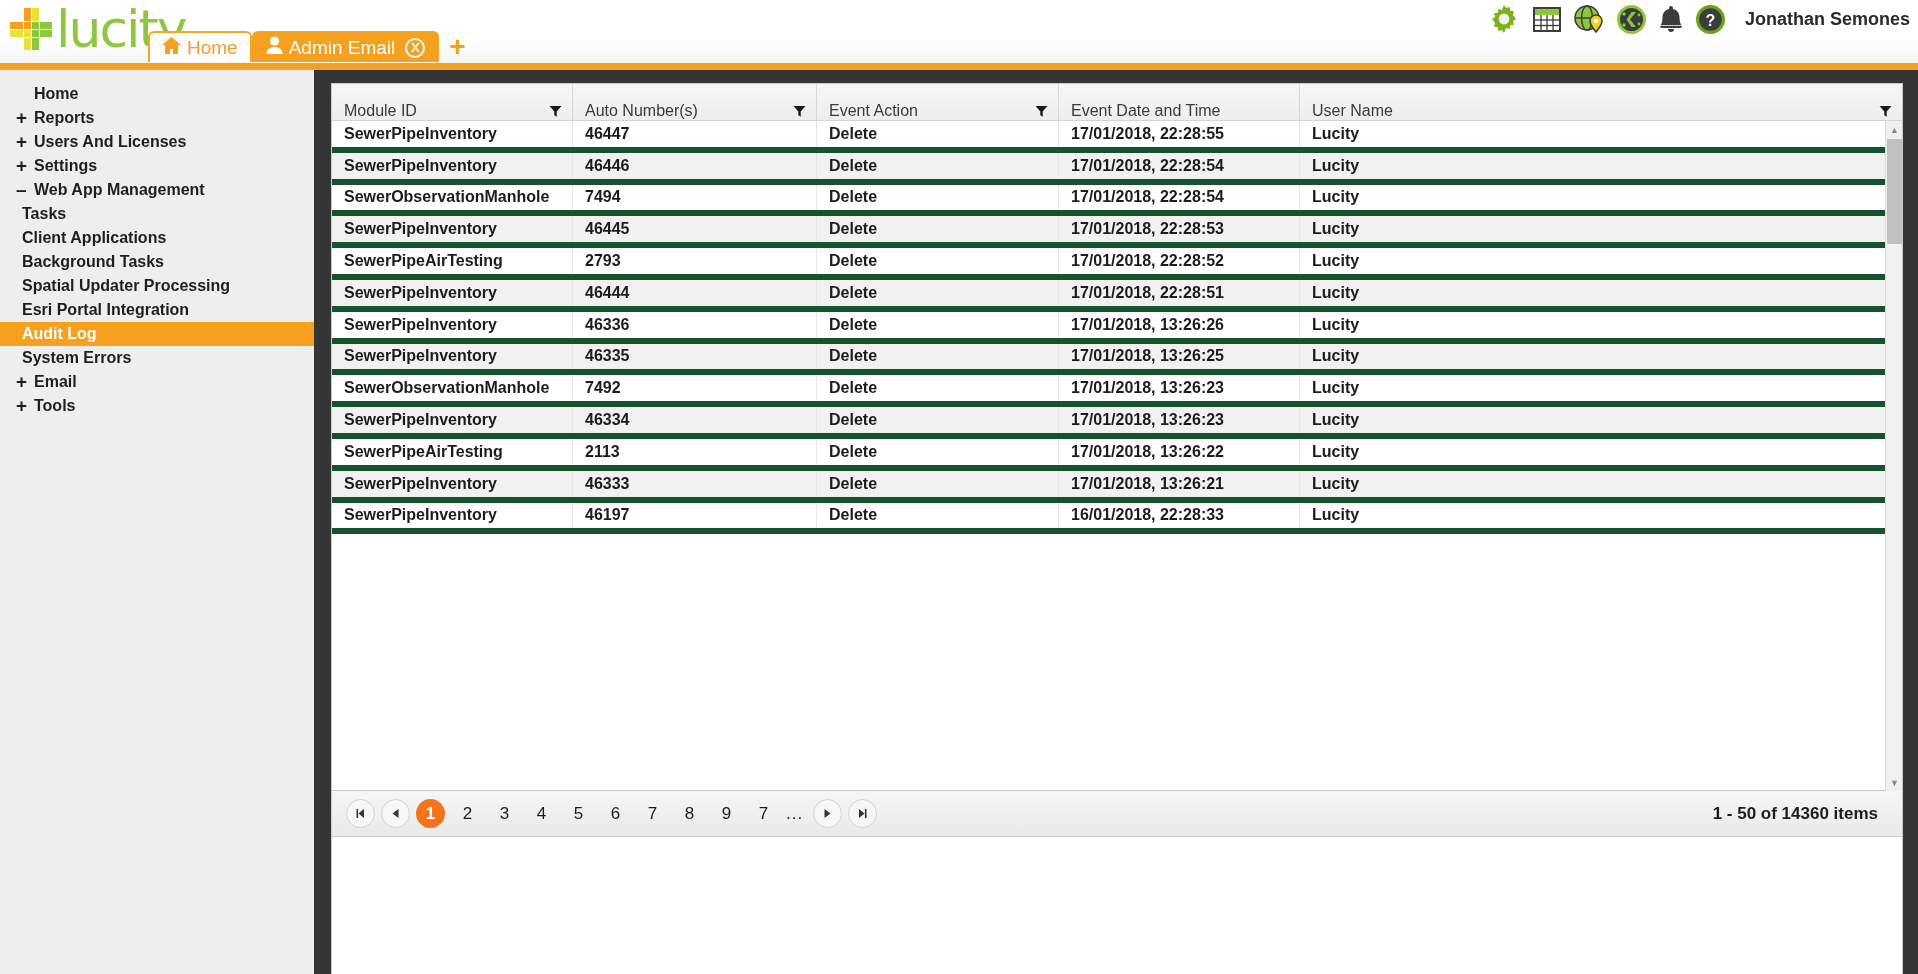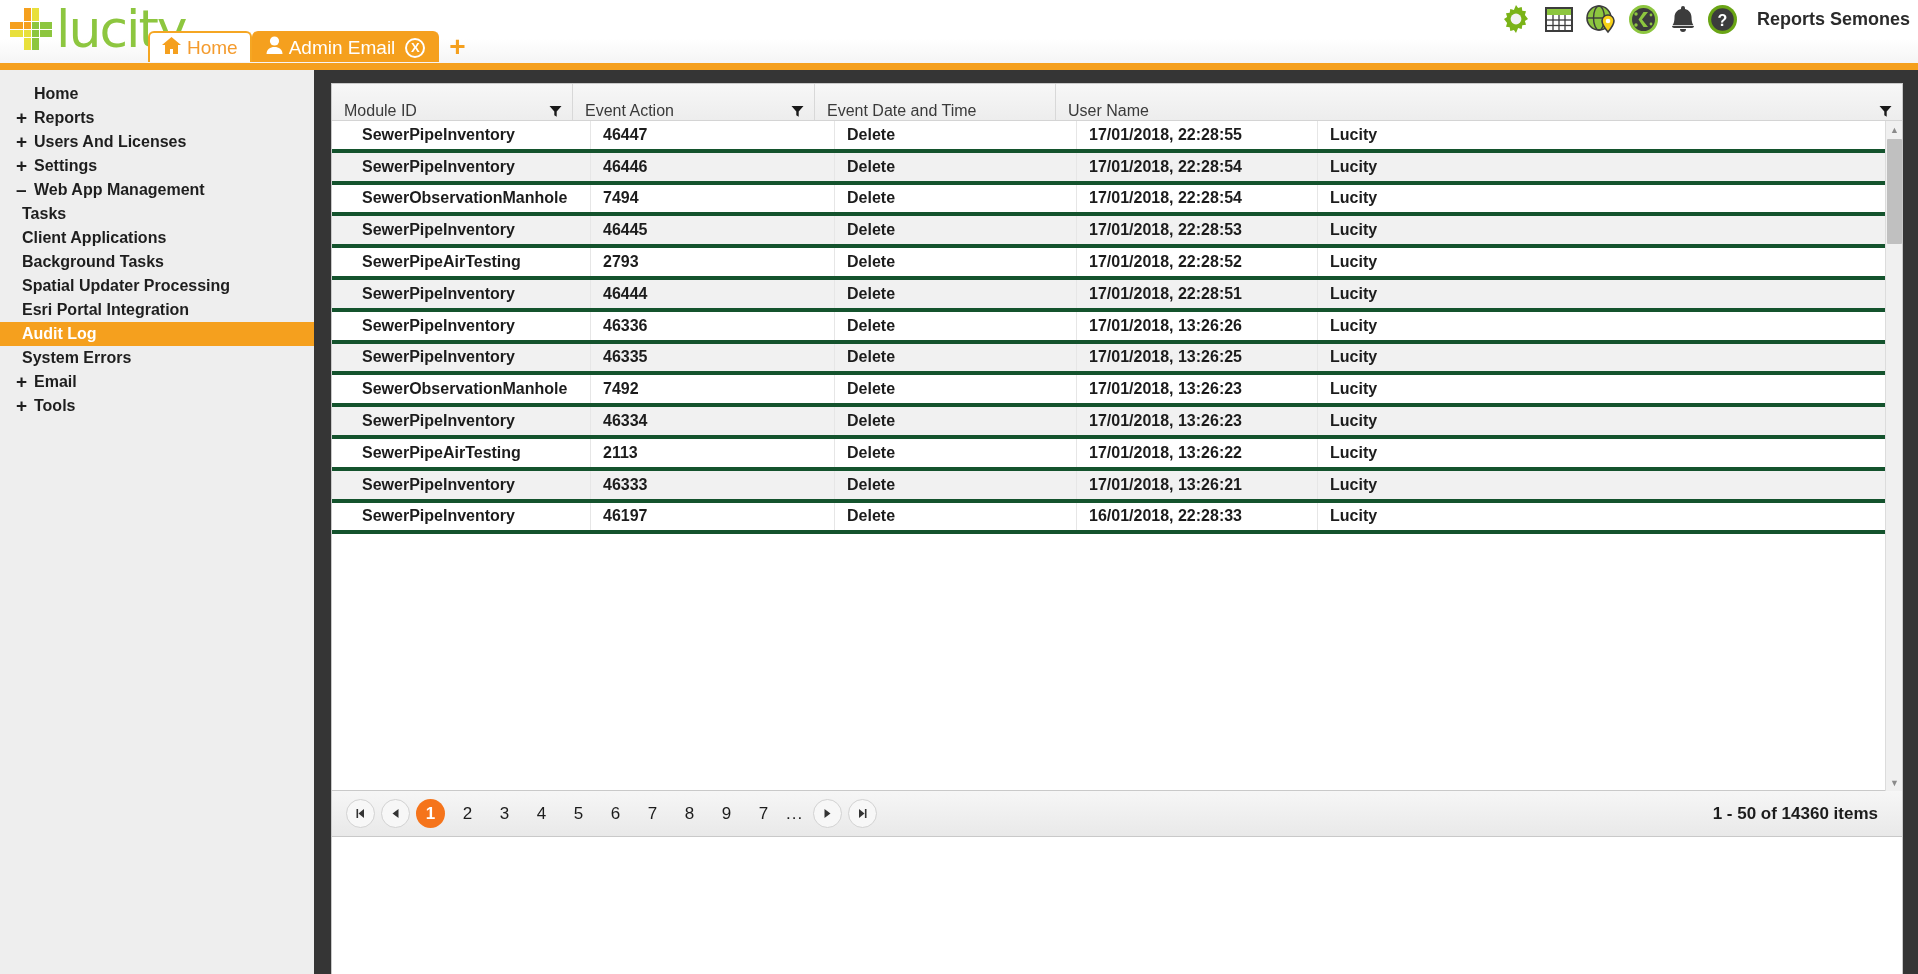--- a/index.html
+++ b/index.html
@@ -94,21 +94,21 @@
   .hcell {
     display: flex; align-items: flex-end; justify-content: space-between;
     font-size: 16px; color: #3a3a3a; padding: 0 10px 0 12px;
     border-right: 1px solid #d8d8d8; height: 100%;
   }
   .hcell:last-child { border-right: none; }
   .filter-ico { color: #1a1a1a; font-size: 13px; line-height: 1; }
 
   .grid-body { position: relative; height: 670px; overflow: hidden; }
   .grid-rows { position: absolute; left: 0; top: 0; right: 17px; }
-  .row { display: flex; height: 31.8px; border-bottom: 4px solid #14532d; padding-left: 18px; }
+  .row { display: flex; height: 31.8px; border-bottom: 6px solid #14532d; }
   .row.alt { background: #f1f1f1; }
   .cell {
     display: flex; align-items: center; font-size: 16px; color: #1c1c1c;
     padding-left: 12px; border-right: 1px solid #e6e6e6; height: 100%;
     font-weight: bold; overflow: hidden; white-space: nowrap;
   }
   .cell:last-child { border-right: none; }
 
   
   .vscroll {
@@ -254,21 +254,21 @@
         <path d="M10 25h6a3 3 0 01-6 0z" fill="#3c3c3c"></path>
       </svg>
     </span>
     <span>
       <svg width="31" height="31" viewBox="0 0 31 31">
         <circle cx="15.5" cy="15.5" r="14.5" fill="#6aa515"></circle>
         <circle cx="15.5" cy="15.5" r="11.3" fill="#3c3c3c"></circle>
         <text x="15.5" y="22" font-size="16" font-weight="bold" fill="#ffffff" text-anchor="middle" font-family="Liberation Sans, sans-serif">?</text>
       </svg>
     </span>
-    <span class="username">Reports Semones</span>
+    <span class="username">Jonathan Semones</span>
   </div>
 </div>
 
 <div class="orange-rule"></div>
 
 <div class="sidebar" id="sidebar">
     <div class="nav-item lvl0 noexp">
       <span>Home</span>
     </div>
     <div class="nav-item lvl0">
@@ -317,20 +317,26 @@
       <span>Tools</span>
     </div>
   </div>
 
 <div class="main">
 
   <div class="grid-wrap">
     <div class="grid-head" id="grid-head">
         <div class="hcell" style="width: 241px; flex: 0 0 241px;">
           <span>Module ID</span>
+          <span class="filter-ico"><svg width="13" height="13" viewBox="0 0 13 13">
+              <path d="M0.5 1h12L7.7 6.6v5.2L5.3 10.2V6.6z" fill="#1a1a1a"></path>
+            </svg></span>
+        </div>
+        <div class="hcell" style="width: 244px; flex: 0 0 244px;">
+          <span>Auto Number(s)</span>
           <span class="filter-ico"><svg width="13" height="13" viewBox="0 0 13 13">
               <path d="M0.5 1h12L7.7 6.6v5.2L5.3 10.2V6.6z" fill="#1a1a1a"></path>
             </svg></span>
         </div>
         <div class="hcell" style="width: 242px; flex: 0 0 242px;">
           <span>Event Action</span>
           <span class="filter-ico"><svg width="13" height="13" viewBox="0 0 13 13">
               <path d="M0.5 1h12L7.7 6.6v5.2L5.3 10.2V6.6z" fill="#1a1a1a"></path>
             </svg></span>
         </div>

